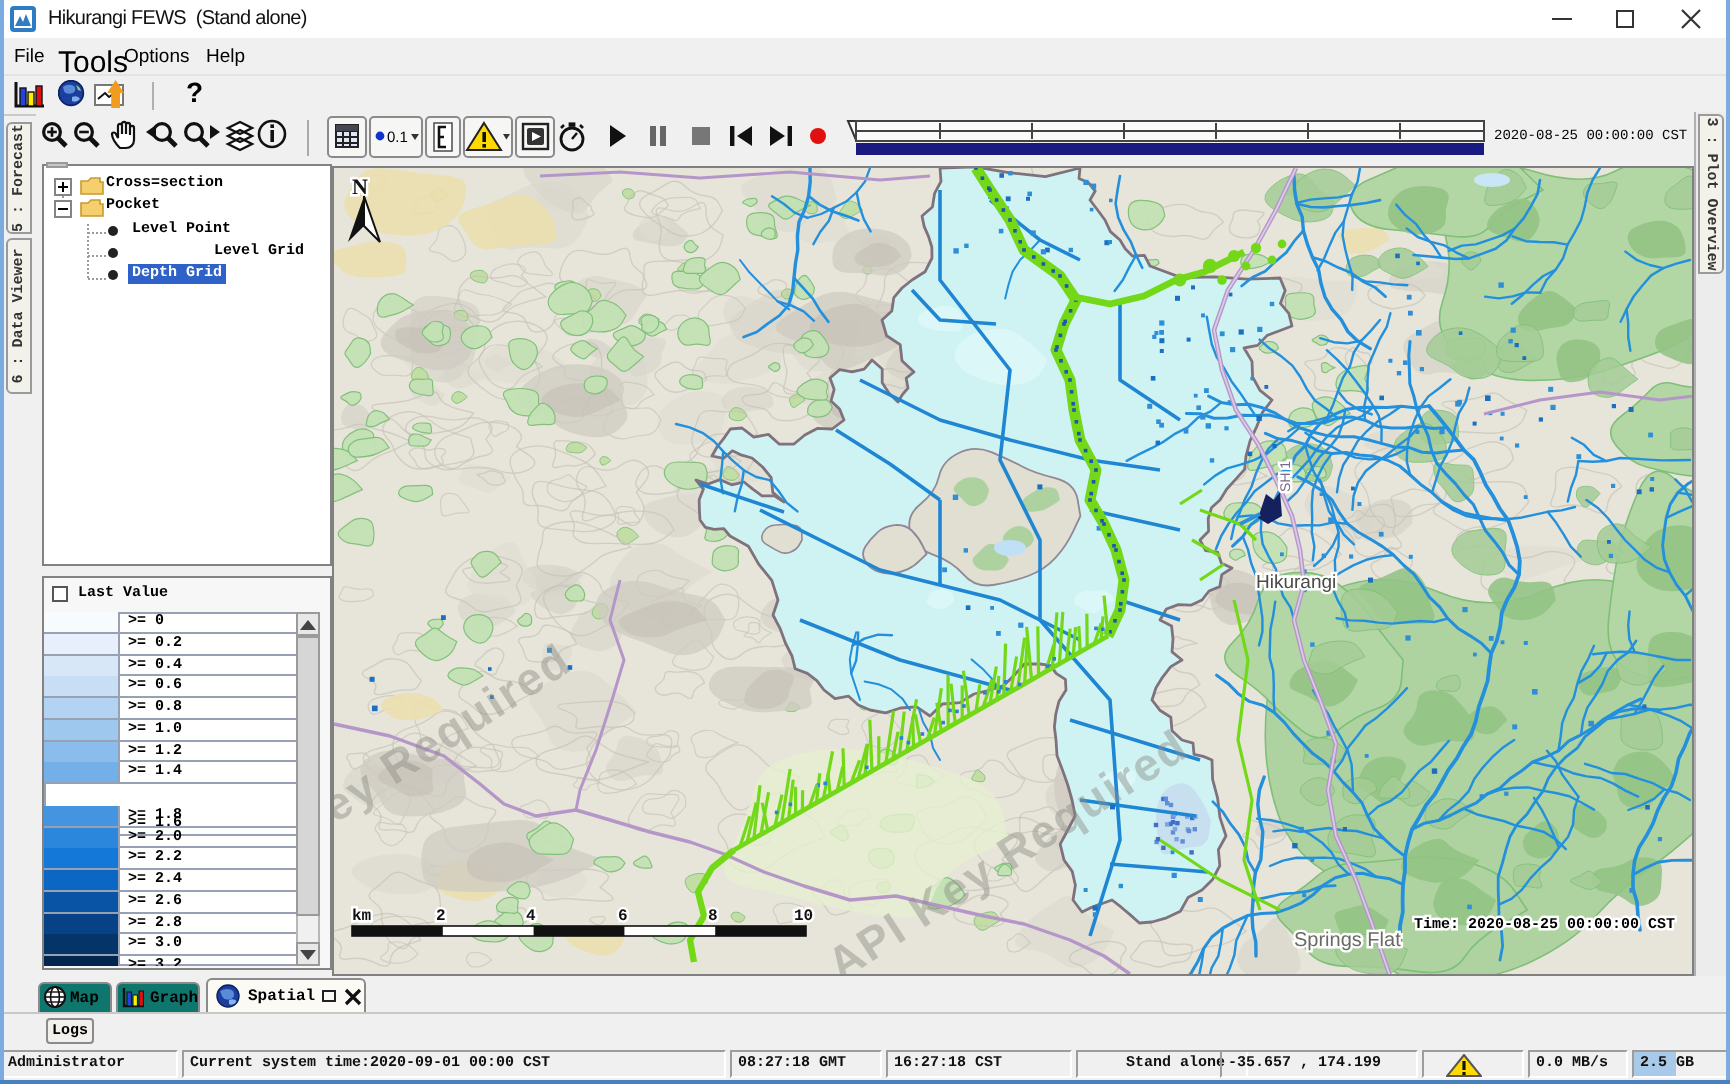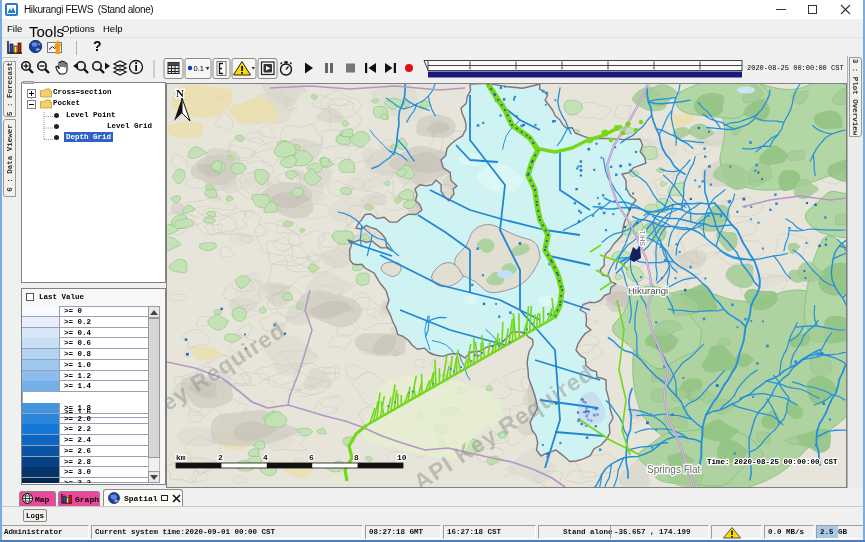--- a/index.html
+++ b/index.html
@@ -1,19 +1,19 @@
 <!DOCTYPE html>
 <html><head><meta charset="utf-8"><style>
 * { margin:0; padding:0; box-sizing:border-box; }
 body { width:865px; height:542px; position:relative; overflow:hidden; background:#f0f0f0; font-family:'Liberation Sans',sans-serif; }
 .abs { position:absolute; }
 .vtabL { position:absolute; height:13px; transform-origin:0 0; transform:rotate(-90deg); font:bold 7.5px 'Liberation Mono',monospace; line-height:13px; color:#333; background:#f2f1ea; border:1px solid #9a9a9a; border-radius:3px 3px 0 0; text-align:center; white-space:nowrap; overflow:hidden; }
 .vtabR { position:absolute; height:13px; transform-origin:0 0; transform:rotate(90deg); font:bold 7.5px 'Liberation Mono',monospace; line-height:13px; color:#333; background:#f2f1ea; border:1px solid #9a9a9a; border-radius:3px 3px 0 0; text-align:center; white-space:nowrap; overflow:hidden; }
 .cell { position:absolute; top:525px; height:14px; border:1px solid; border-color:#9d9d9d #fff #fff #9d9d9d; font:bold 7.5px 'Liberation Mono',monospace; color:#111; padding:2px 2px 0 3px; white-space:nowrap; overflow:hidden; }
-.btab { position:absolute; background:#ec4899; border:1px solid #8a8a8a; border-bottom:none; border-radius:3px 3px 0 0; font:bold 8px 'Liberation Mono',monospace; color:#000; }
+.btab { position:absolute; background:#0f766e; border:1px solid #8a8a8a; border-bottom:none; border-radius:3px 3px 0 0; font:bold 8px 'Liberation Mono',monospace; color:#000; }
 </style></head>
 <body>
 
 <div class="abs" style="left:0;top:0;width:865px;height:19px;background:#fff;"></div>
 <svg class="abs" style="left:5px;top:3px" width="13" height="13">
     <rect width="13" height="13" rx="2" fill="#2e7cc4"></rect>
     <rect x="2" y="2" width="9" height="9" fill="#fff"></rect>
     <path d="M2.5,10 L5,5 L6.5,8 L8,4 L10.5,10 Z" fill="#2e7cc4"></path>
   </svg>
 <div class="abs" style="left:24px;top:4px;font-size:10px;letter-spacing:-0.35px;color:#111;">Hikurangi FEWS&nbsp;&nbsp;(Stand alone)</div>

